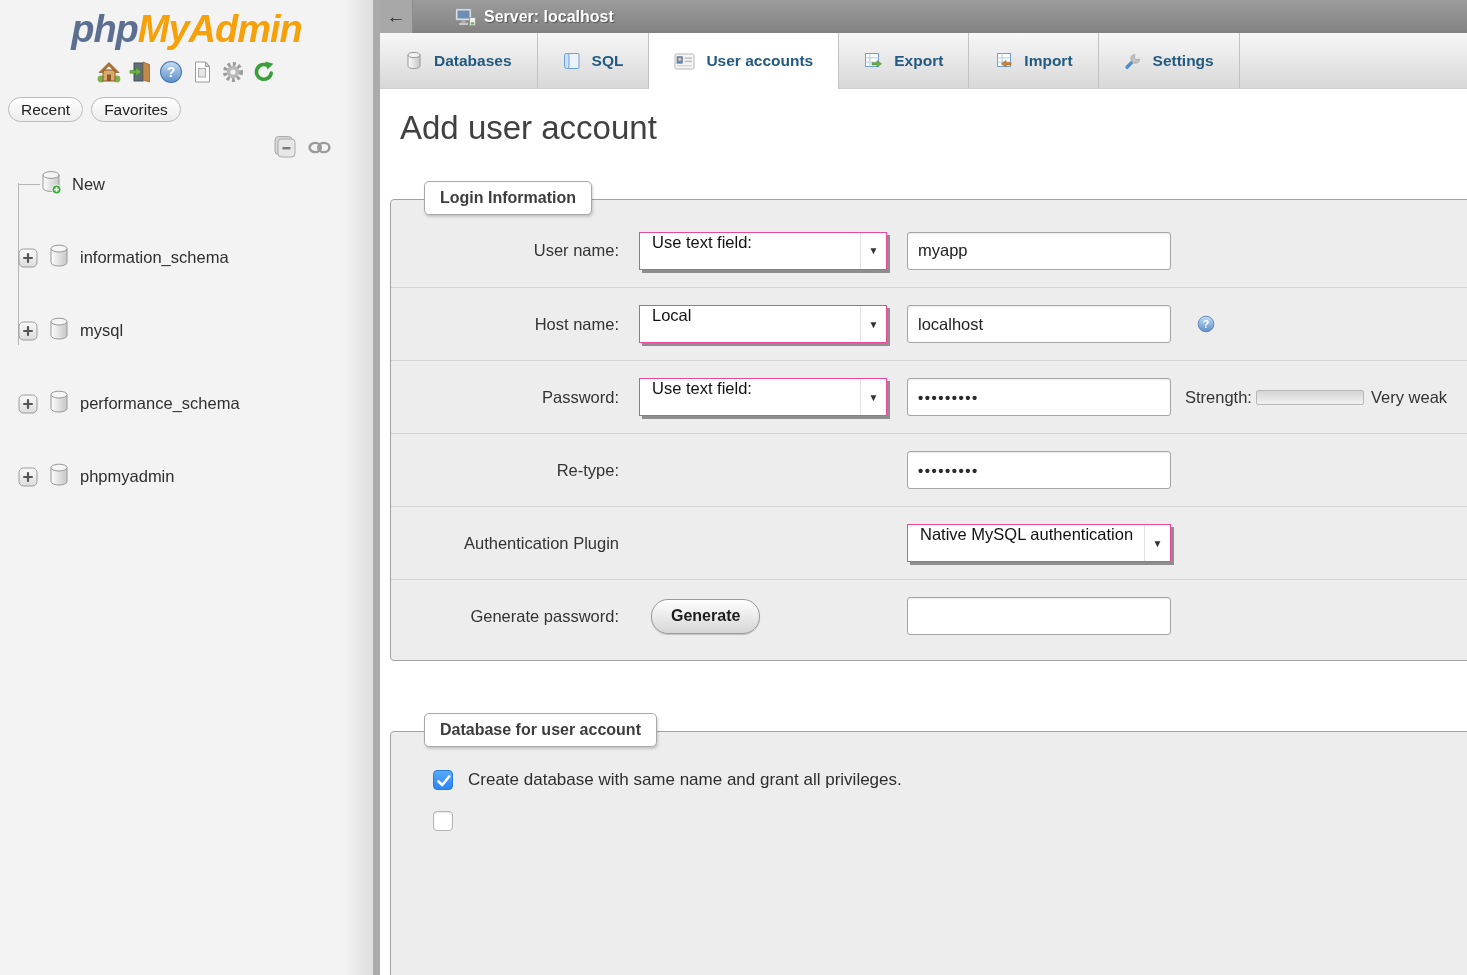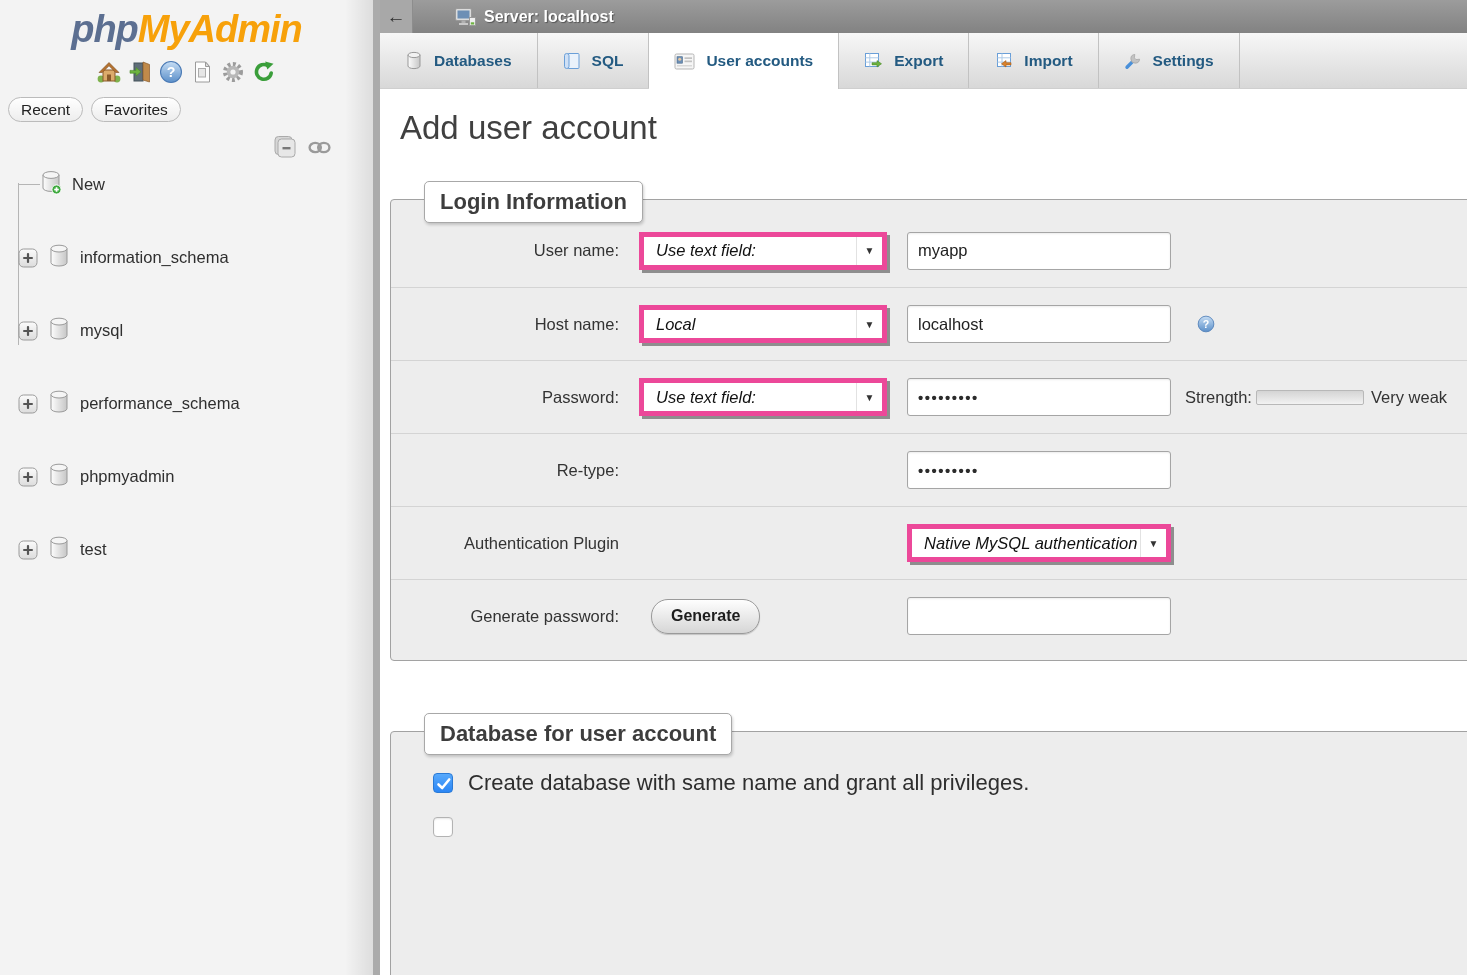--- a/index.html
+++ b/index.html
@@ -55,31 +55,31 @@
   .tab .tab-icon { display:flex; }
 
   .content { flex:1; background:#fff; padding-left:10px; position:relative; }
   .page-title { font-size:33px; font-weight:normal; color:#404040; margin:20px 0 0 10px; }
 
   .fieldset { position:relative; background:#ededed; border:1px solid #a2a2a2; border-radius:4px;
     margin-right:-30px; }
   .fieldset.login { margin-top:52px; padding:14px 0 8px 0; }
   .fieldset.dbacct { margin-top:70px; height:400px; padding-top:38px; }
   .legend { position:absolute; top:-19px; left:33px; background:#fff; border:1px solid #a8a8a8;
-    border-radius:5px; padding:7px 15px; font-weight:bold; font-size:22px; color:#3d3d3d;
+    border-radius:5px; padding:7px 15px; font-weight:bold; font-size:16px; color:#3d3d3d;
     box-shadow:1px 2px 3px rgba(0,0,0,0.18); }
 
   .frow { display:flex; align-items:center; min-height:73px; }
   .frow + .frow { border-top:1px solid #d4d4d4; }
   .flabel { width:228px; text-align:right; font-size:16.5px; color:#333; flex-shrink:0; }
   .slot1 { width:268px; margin-left:20px; flex-shrink:0; display:flex; align-items:center; }
   .slot2 { width:264px; flex-shrink:0; display:flex; align-items:center; }
 
-  .select { width:248px; height:38px; background:#fff; border:5px solid #ec4899;
-    box-shadow:3px 3px 0 rgba(110,110,110,0.75); display:flex; align-items:center; cursor:pointer;font-style:italic; }
+  .select { width:248px; height:38px; background:#fff; border:1px solid #ec4899;
+    box-shadow:3px 3px 0 rgba(110,110,110,0.75); display:flex; align-items:flex-start; cursor:pointer; }
   .select-text { flex:1; padding-left:12px; font-size:16.5px; color:#111; white-space:nowrap; overflow:hidden; }
   .select-arrow { width:26px; align-self:stretch; display:flex; align-items:center; justify-content:center;
     font-size:10px; color:#333; border-left:1px solid #e2e2e2; }
   .select.wide { width:330px; }
 
   .tinput { width:264px; height:38px; border:1px solid #a5a5a5; border-radius:3px; padding:0 10px;
     font-size:16.5px; color:#222; font-family:"Liberation Sans", sans-serif;
     box-shadow:inset 0 1px 2px rgba(0,0,0,0.08); background:#fff; }
   .tinput.dots { font-size:15px; letter-spacing:1.5px; font-weight:bold; color:#2b2b2b; }
 
@@ -93,21 +93,21 @@
   .strength-text { font-size:16.5px; color:#333; margin-left:7px; }
 
   .gen-btn { height:35px; padding:0 19px; margin-left:12px; border:1px solid #9a9a9a; border-radius:17px;
     background:linear-gradient(#fefefe,#d6d6d6); font-weight:bold; font-size:16px; color:#1d1d1d;
     cursor:pointer; box-shadow:0 1px 1px rgba(0,0,0,0.18); font-family:"Liberation Sans", sans-serif; }
 
   .opt-row { display:flex; align-items:center; margin:0 0 21px 42px; cursor:pointer; }
   .checkbox { width:20px; height:20px; border-radius:4px; flex-shrink:0; cursor:pointer; position:relative; }
   .checkbox.unchecked { background:#fff; border:1px solid #b3b3b3; box-shadow:inset 0 1px 2px rgba(0,0,0,0.1); }
   .checkbox.checked { background:linear-gradient(#57a9fc,#2b86f5); border:1px solid #2a7ad6; }
-  .opt-label { font-size:22px; color:#2e2e2e; margin-left:15px;text-align:right; }
+  .opt-label { font-size:17px; color:#2e2e2e; margin-left:15px;text-align:right; }
 </style>
 </head>
 <body>
 
 <svg width="0" height="0" style="position:absolute" aria-hidden="true">
   <defs>
     <linearGradient id="g-cyl" x1="0" y1="0" x2="1" y2="0">
       <stop offset="0" stop-color="#fdfdfd"></stop>
         <stop offset="1" stop-color="#c6c6c6"></stop>
     </linearGradient>
@@ -268,36 +268,20 @@
           </svg>
         </span>
         <span class="db-icon">
           <svg width="22" height="24" viewBox="0 0 22 24">
             <path d="M3 4.6 v14 a8 3.4 0 0 0 16 0 v-14" fill="url(#g-cyl)" stroke="#999"></path>
             <ellipse cx="11" cy="4.6" rx="8" ry="3.4" fill="#f5f5f5" stroke="#999"></ellipse>
           </svg>
         </span>
         <span class="tree-label">phpmyadmin</span>
       </li>
-      <li class="row-db">
-        <span class="expander">
-          <svg width="20" height="20" viewBox="0 0 20 20">
-            <rect x="1" y="1" width="18" height="18" rx="4.5" fill="url(#g-btn)" stroke="#9a9a9a"></rect>
-            <rect x="5" y="8.9" width="10" height="2.2" rx="1" fill="#555"></rect>
-            <rect x="8.9" y="5" width="2.2" height="10" rx="1" fill="#555"></rect>
-          </svg>
-        </span>
-        <span class="db-icon">
-          <svg width="22" height="24" viewBox="0 0 22 24">
-            <path d="M3 4.6 v14 a8 3.4 0 0 0 16 0 v-14" fill="url(#g-cyl)" stroke="#999"></path>
-            <ellipse cx="11" cy="4.6" rx="8" ry="3.4" fill="#f5f5f5" stroke="#999"></ellipse>
-          </svg>
-        </span>
-        <span class="tree-label">test</span>
-      </li>
     </ul>
   </aside>
 
   <div class="resizer"></div>
 
   <main class="main">
 
     <div class="topbar">
       <div class="back-btn">←</div>
       <span class="server-icon">

